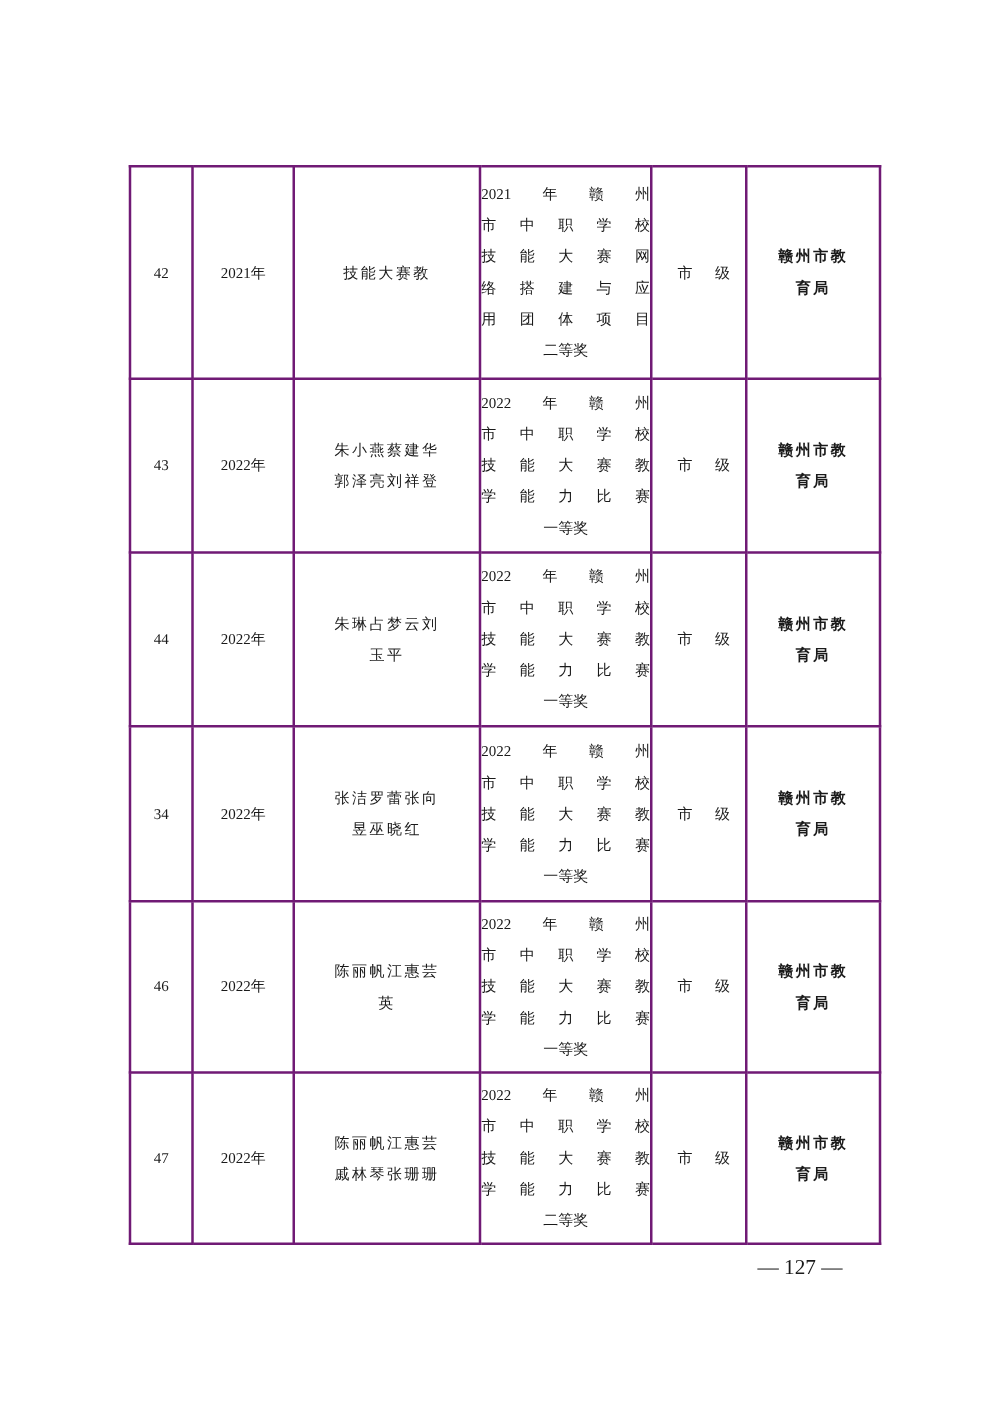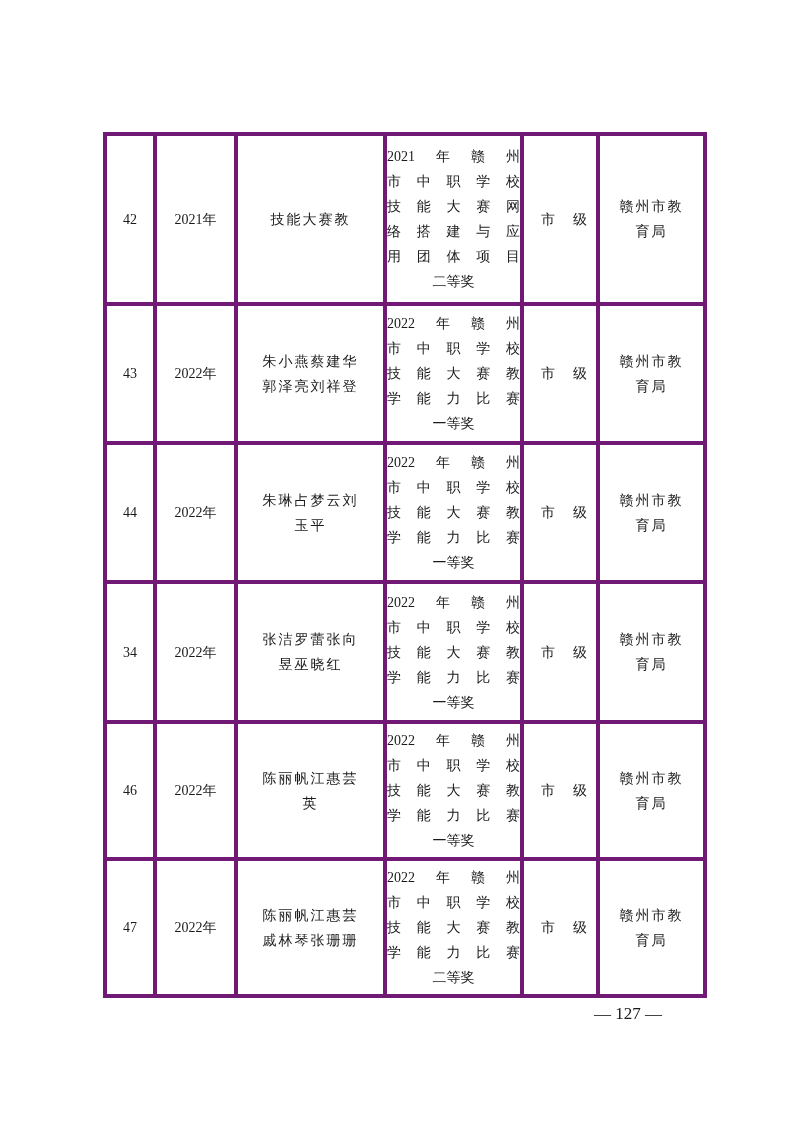--- a/index.html
+++ b/index.html
@@ -22,23 +22,23 @@
   }
   table.awards {
     position: absolute;
     left: 103px;
     top: 132px;
     width: 600px;
     border-collapse: collapse;
     table-layout: fixed;
   }
   table.awards td {
-    border: 4px solid #701a75;
+    border: 2px solid #701a75;
     vertical-align: middle;
-    font-size: 14px;
+    font-size: 12px;
     line-height: 25px;
     padding: 0;
     text-align: center;
     overflow: hidden;
   }
   col.c-no    { width: 50px; }
   col.c-year  { width: 81px; }
   col.c-names { width: 149px; }
   col.c-award { width: 137px; }
   col.c-level { width: 76px; }
@@ -68,24 +68,25 @@
     text-align: center;
   }
   .lvl {
     letter-spacing: 18px;
     margin-right: -18px;
     margin-left: 8px;
   }
   td.td-org {
     white-space: pre-line;
     letter-spacing: 2px;
+    font-weight: bold;
   }
   .pageno {
     position: absolute;
-    left: 568px;
+    left: 580px;
     top: 1001px;
     width: 120px;
     text-align: center;
     font-size: 17px;
     line-height: 25px;
     color: #1a1a1a;
   }
 </style>
 </head>
 <body>

